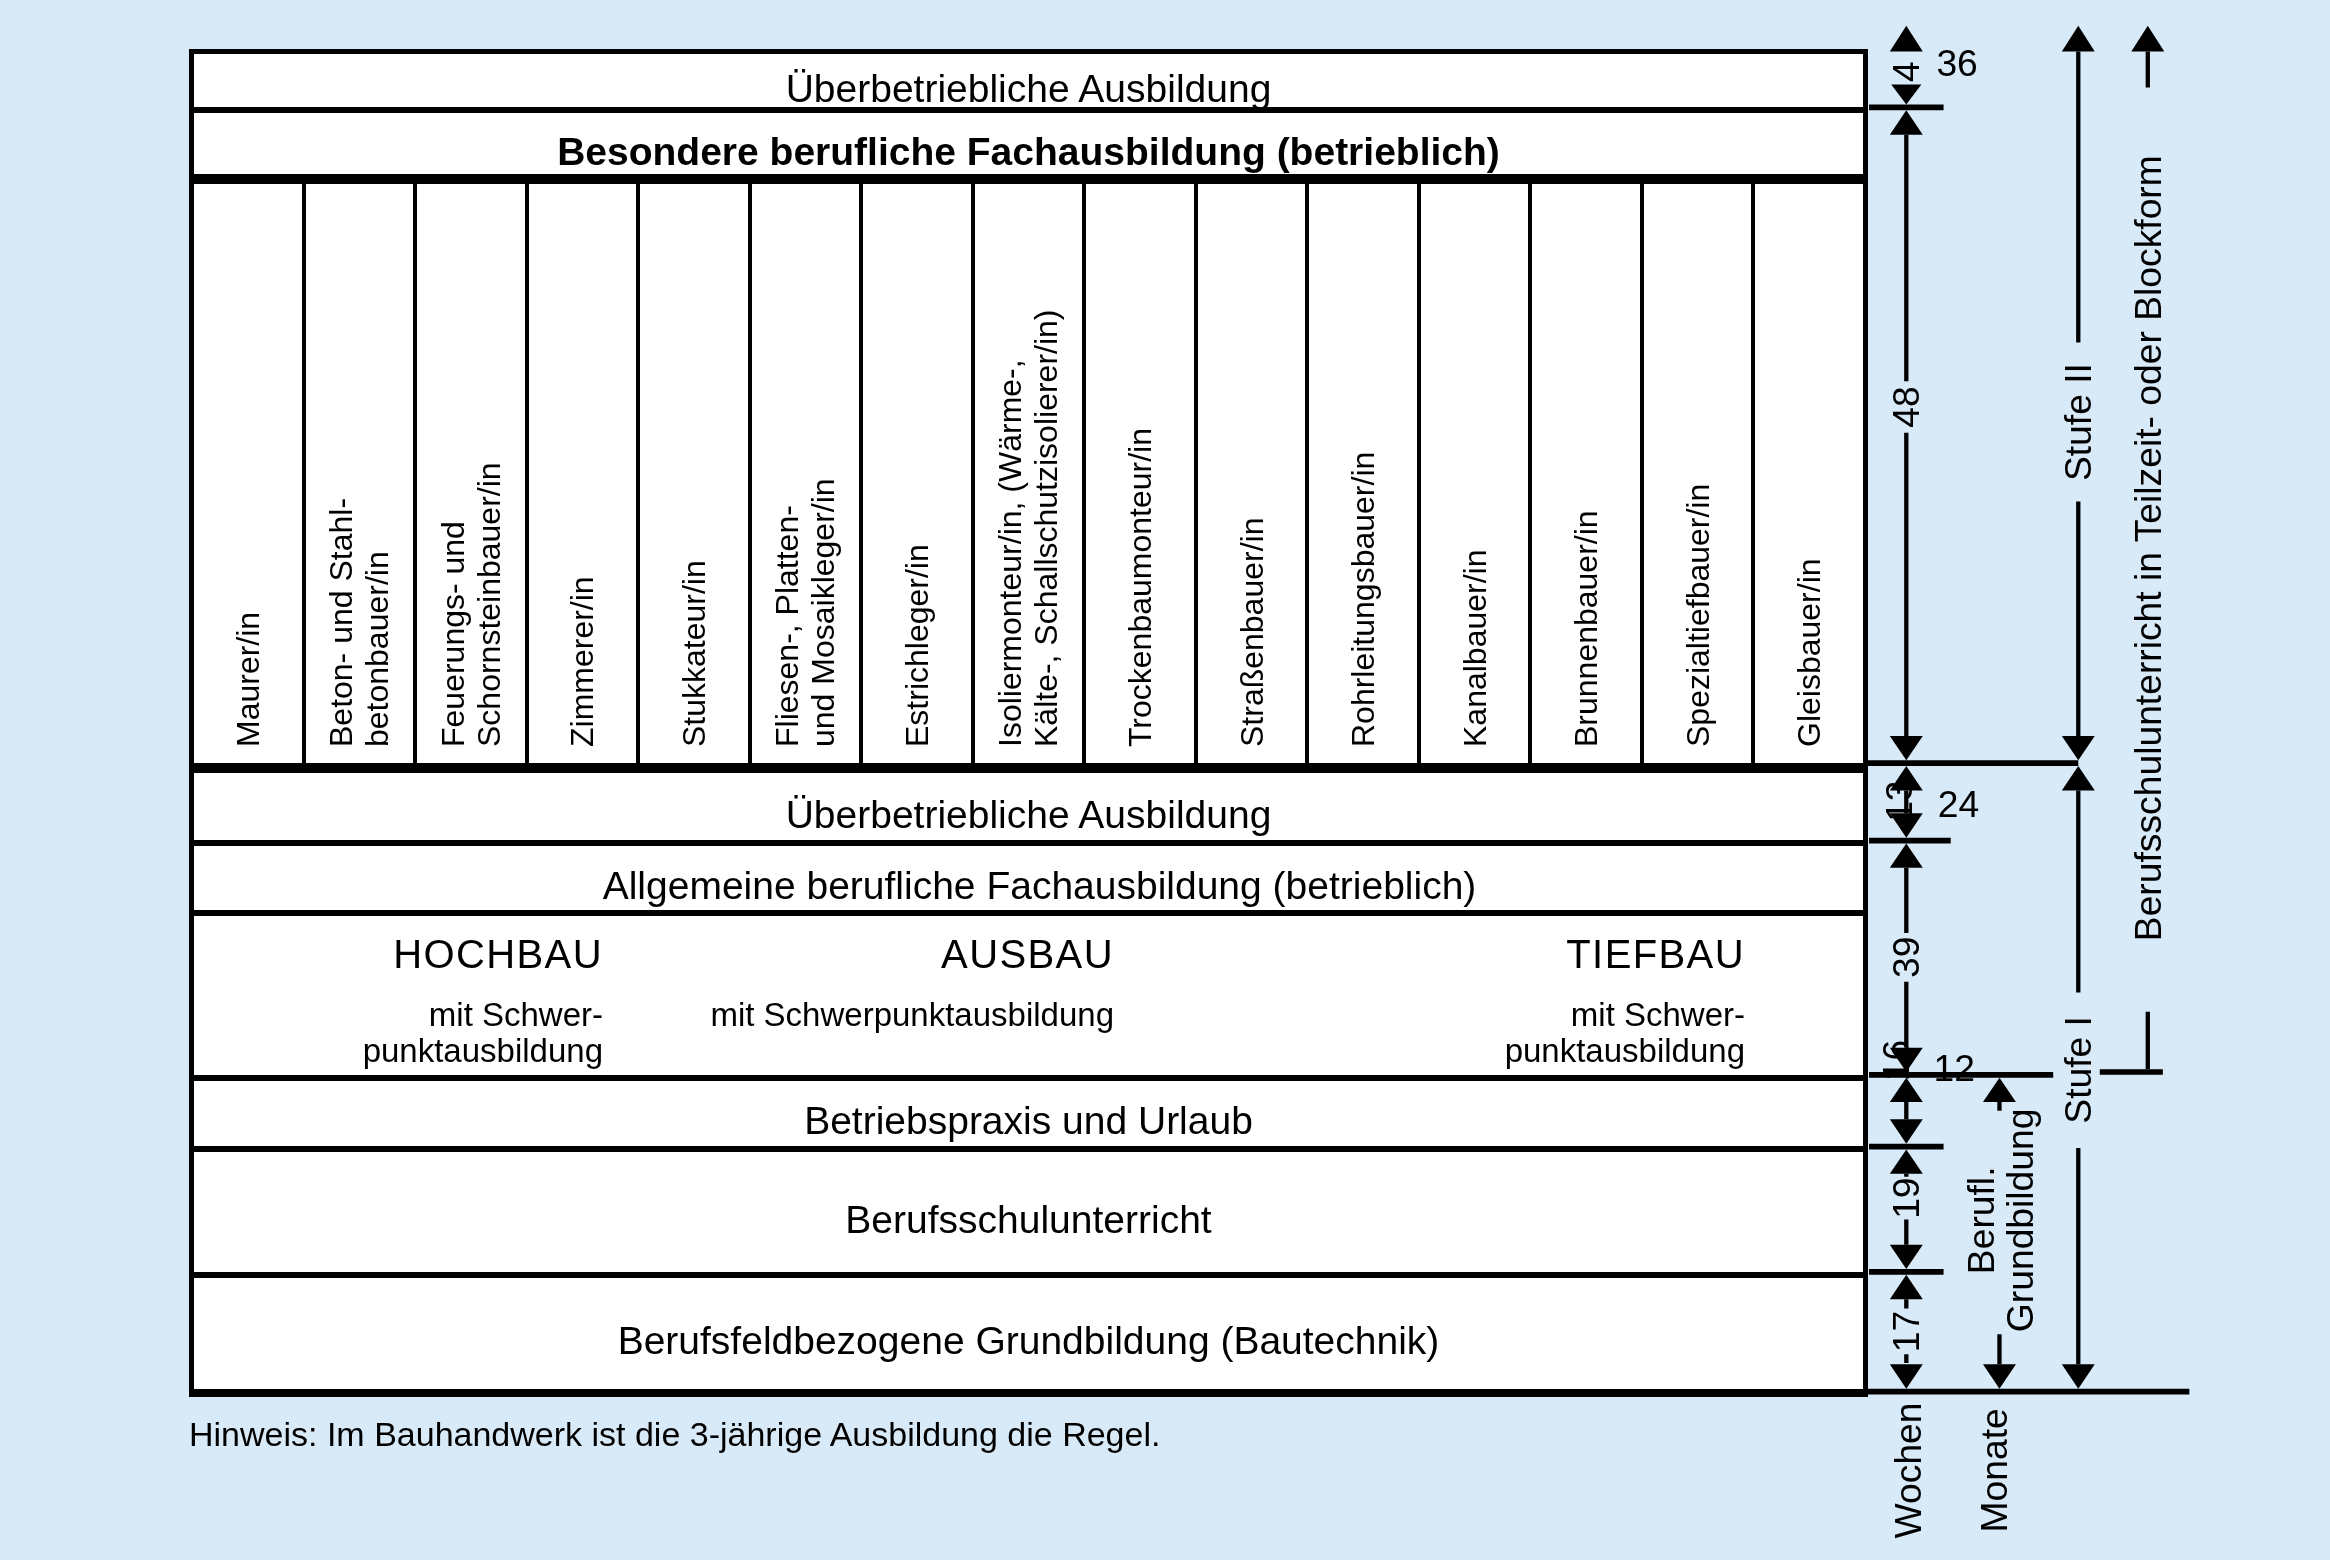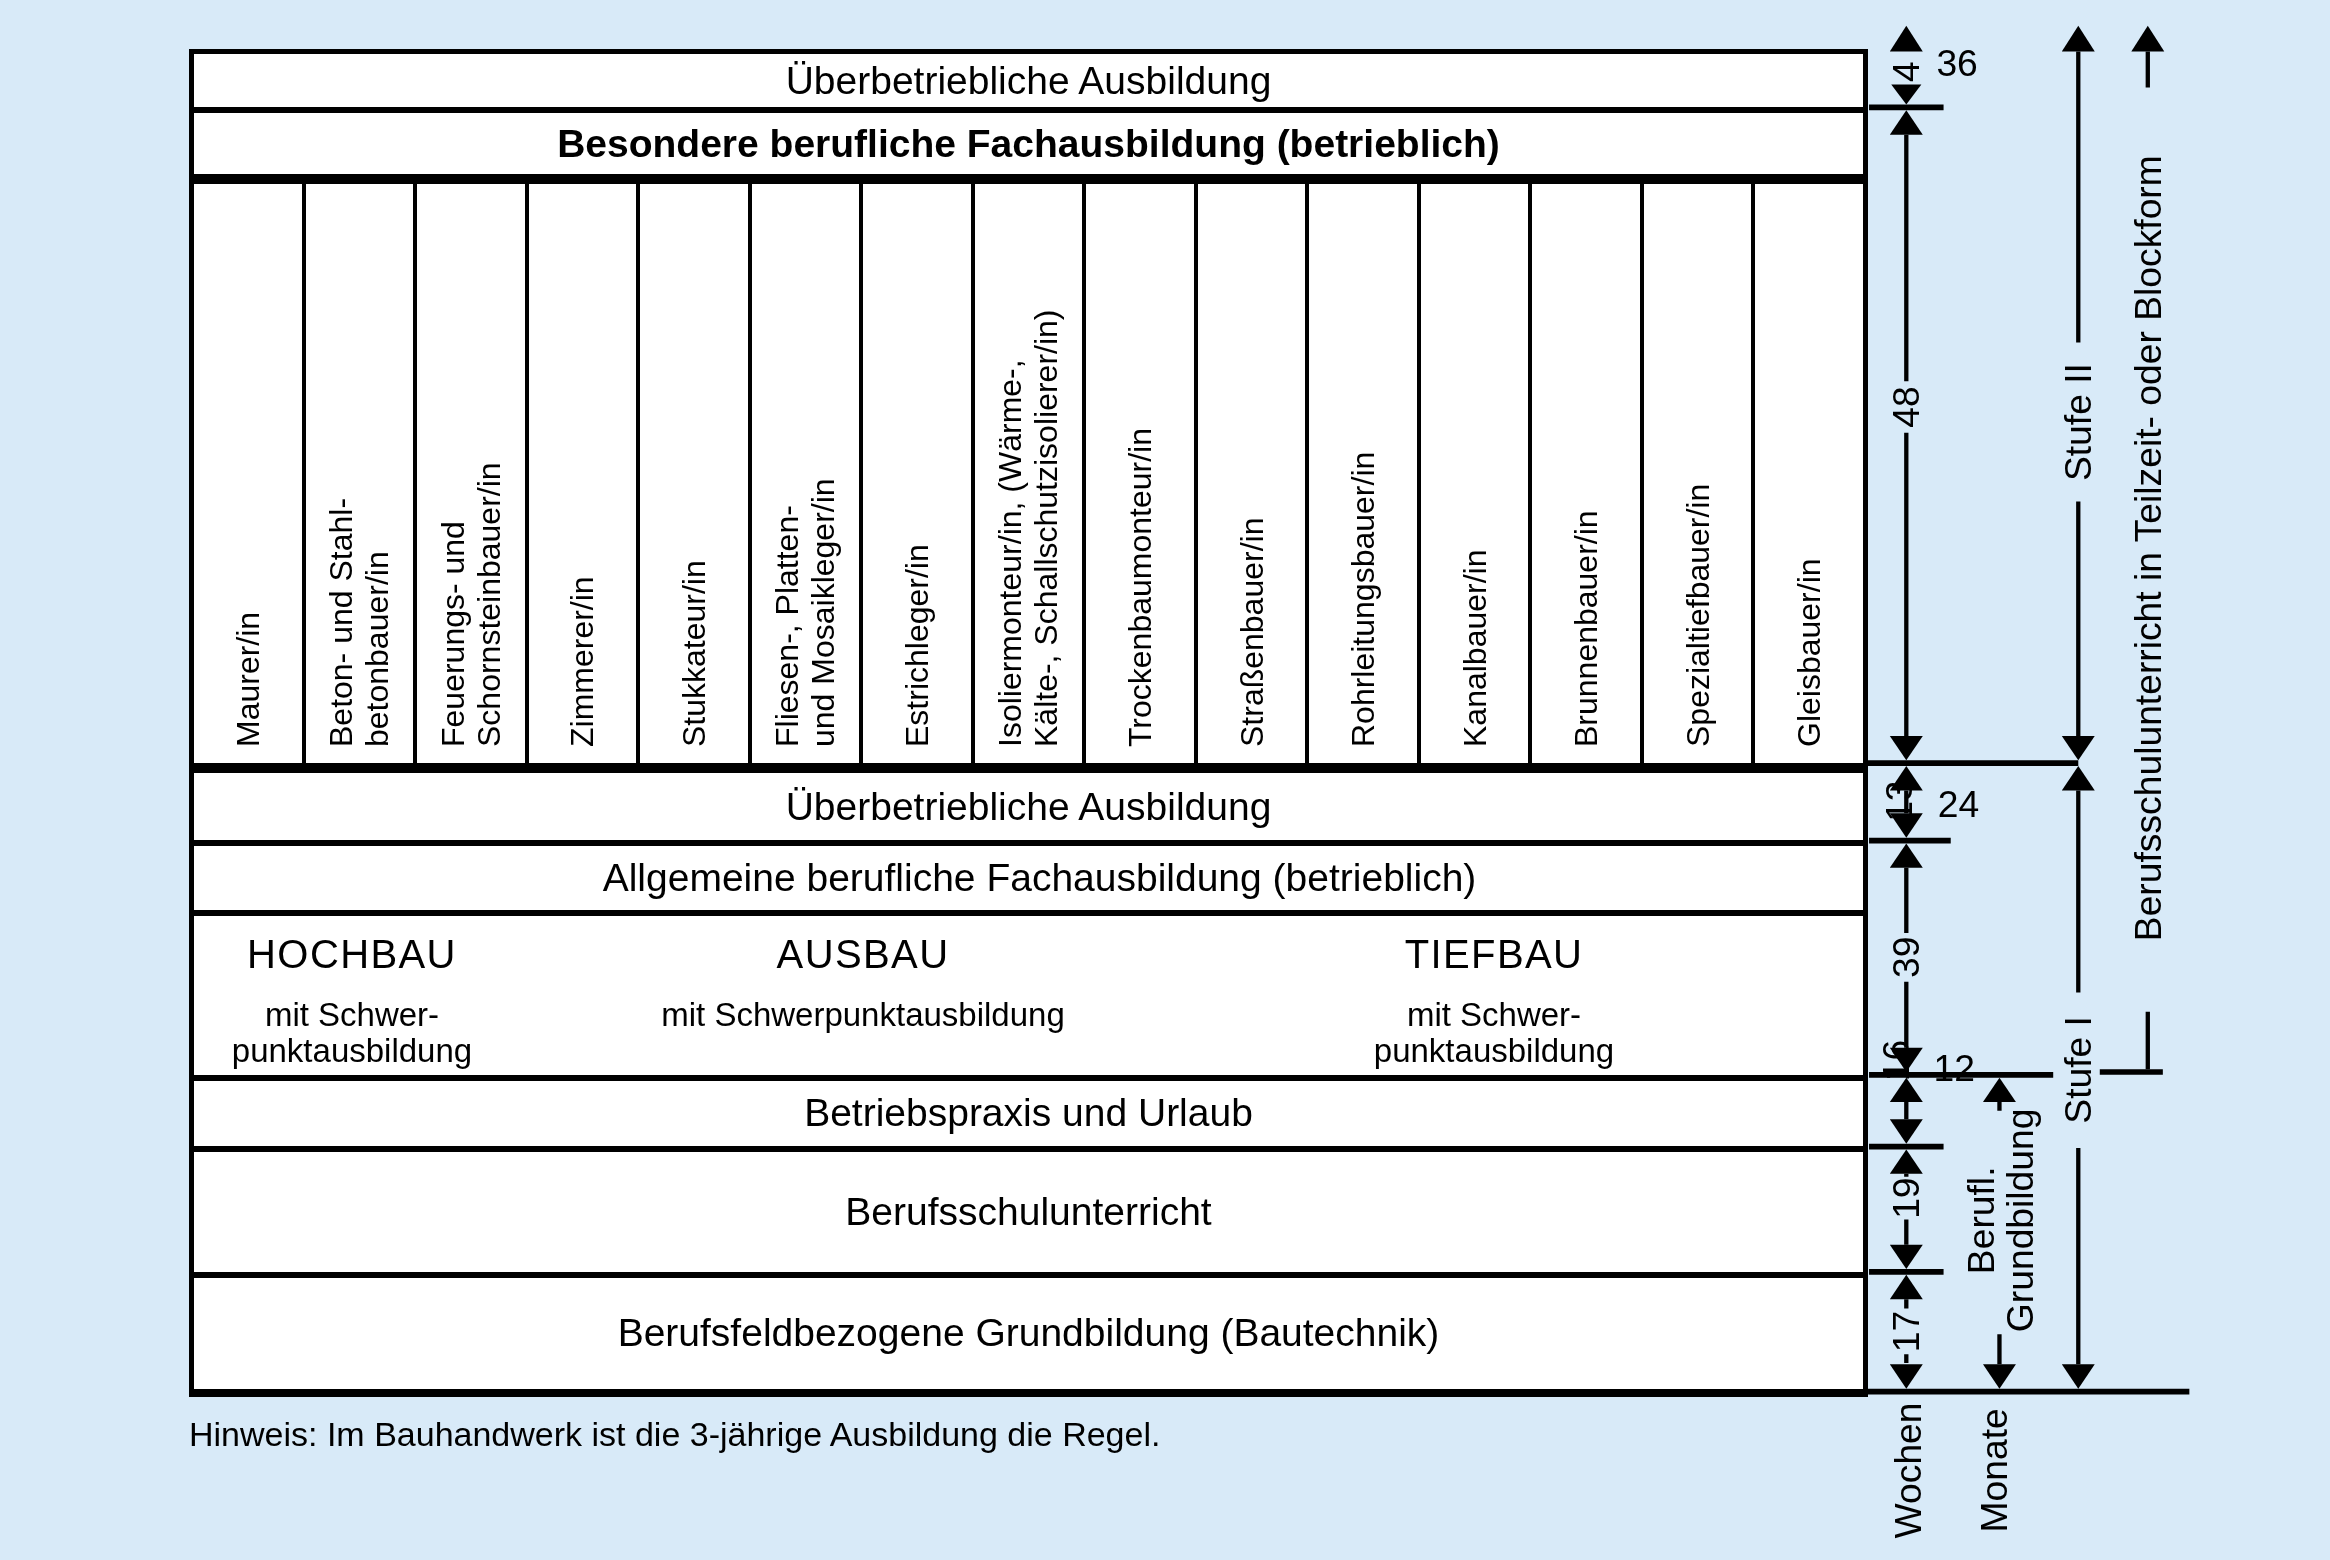--- a/index.html
+++ b/index.html
@@ -2,37 +2,37 @@
 <html style="font-size:11.5px"><head>
 <meta charset="utf-8">
 <style>
   html,body{margin:0;padding:0;background:#d8eaf8;}
   #page{position:relative;width:2330px;height:1560px;background:#d8eaf8;
         font-family:"Liberation Sans",sans-serif;color:#000;overflow:hidden;}
 
   
   .box{position:absolute;left:189px;top:49px;width:1679px;height:1348px;
        background:#fff;border:5.7px solid #000;border-bottom-width:8.6px;box-sizing:border-box;}
-  .band{position:absolute;left:0;width:100%;display:flex;align-items:center;justify-content:center;}
+  .band{position:absolute;left:0;width:100%;display:flex;align-items:center;justify-content:center;margin-top:8px;}
   .band-text{font-size:39px;white-space:nowrap;}
   .band-text.bold{font-weight:bold;}
   .divider{position:absolute;left:0;width:100%;background:#000;}
 
   
   .cols{position:absolute;left:0;top:130px;width:100%;height:579px;display:flex;}
   .col{flex:1 1 0;position:relative;border-right:4.3px solid #000;}
   .col:last-child{border-right:none;}
   .vlabel{position:absolute;bottom:16px;left:50%;transform:rotate(-90deg);
           transform-origin:0 100%;font-size:32px;line-height:36px;white-space:nowrap;}
   .vlabel.l1{margin-left:18px;}
   .vlabel.l2{margin-left:36px;}
 
   
   .sectors{position:absolute;left:0;top:862px;width:100%;height:159px;}
-  .sector{position:absolute;top:16px;width:502px;text-align:center;}
+  .sector{position:absolute;top:16px;width:502px;text-align:right;}
   .sector .title{font-size:40px;letter-spacing:1.4px;}
   .sector .sub{font-size:33px;line-height:36px;margin-top:20px;}
 
   
   svg{position:absolute;left:0;top:0;}
   svg text{font-family:"Liberation Sans",sans-serif;font-size:52px;fill:#000;}
   svg .blockform-text{font-size:52px;}
   .dimline{stroke:#000;stroke-width:6;fill:none;}
   .tick{stroke:#000;stroke-width:8;fill:none;}
   .arrow{fill:#000;stroke:none;}

